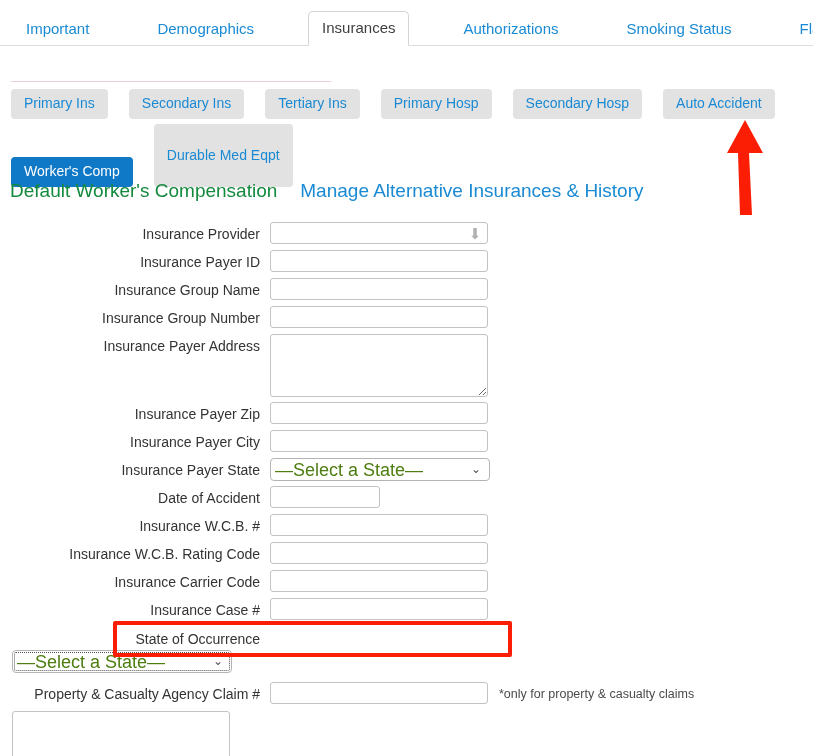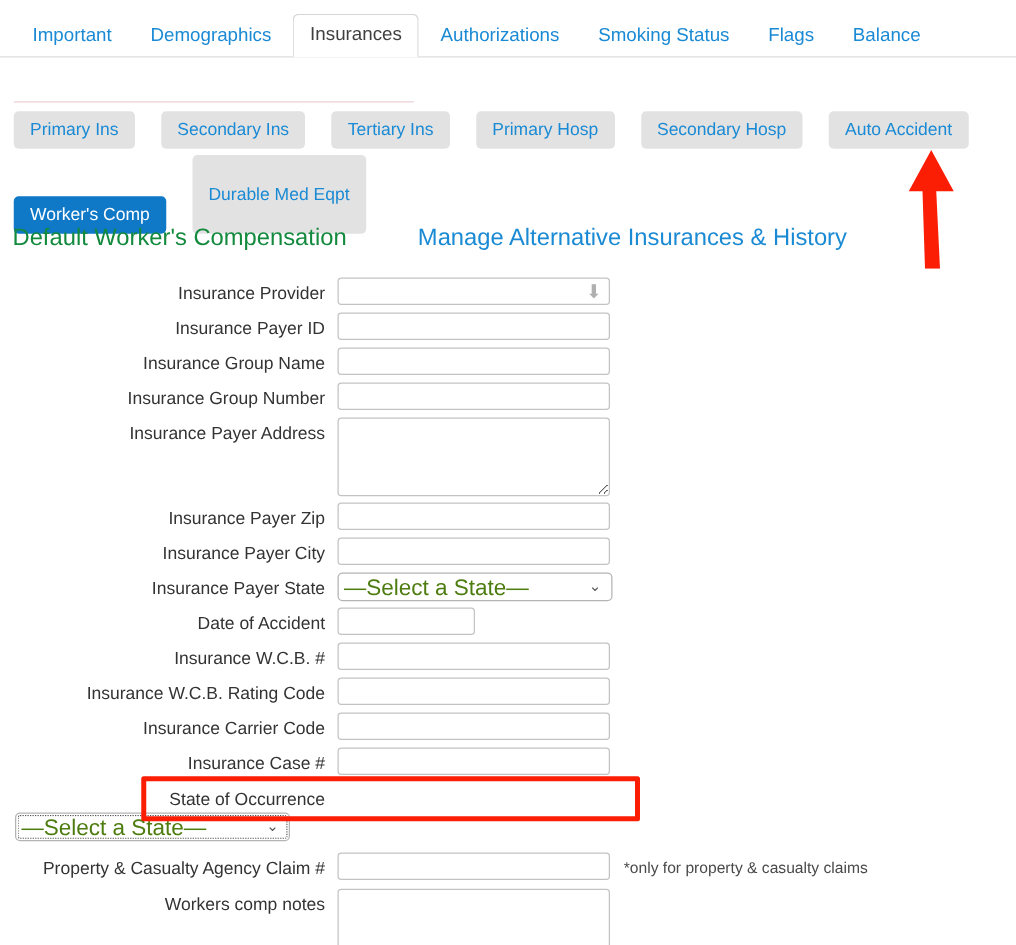--- a/index.html
+++ b/index.html
@@ -17,20 +17,21 @@
   }
 
   
   .tabstrip {
     position: absolute; left: 0; top: 0;
     width: 813px; height: 46px;
     border-bottom: 1px solid #dddddd;
     padding-left: 12px;
     display: flex;
     align-items: flex-end;
+    gap: 37px;
   }
   .tab {
     font-size: 15px;
     color: #1a8ad4;
     padding: 7px 13px 8px 13px;
     margin-right: 3px;
     line-height: 18px;
     cursor: pointer;
     border: 1px solid transparent;
     border-bottom: none;
@@ -80,21 +81,20 @@
     color: #ffffff;
     margin-top: 33px;
   }
 
   
   .heading-row {
     position: absolute;
     left: 10px; top: 180px;
     display: flex;
     align-items: baseline;
-    gap: 34px;
   }
   .h-default {
     font-size: 19px;
     color: #138a3e;
     font-weight: normal;
     white-space: nowrap;
   }
   .h-manage {
     font-size: 19px;
     color: #1a8ad4;
@@ -370,21 +370,20 @@
 
     <div class="frow">
       <div class="flabel">Property &amp; Casualty Agency Claim #</div>
       <div class="fctrl" style="display:flex;align-items:flex-start;">
         <input class="txt" type="text" placeholder="" style="">
         <span class="hint">*only for property &amp; casualty claims</span>
       </div>
     </div>
 
     <div class="frow">
-      <div class="flabel">Workers comp notes</div>
       <div class="fctrl">
         <textarea class="ta notes" placeholder="" style=""></textarea>
       </div>
     </div>
 
   </div>
 
   <div class="hl-box"></div>
 
   <div class="arrow">

